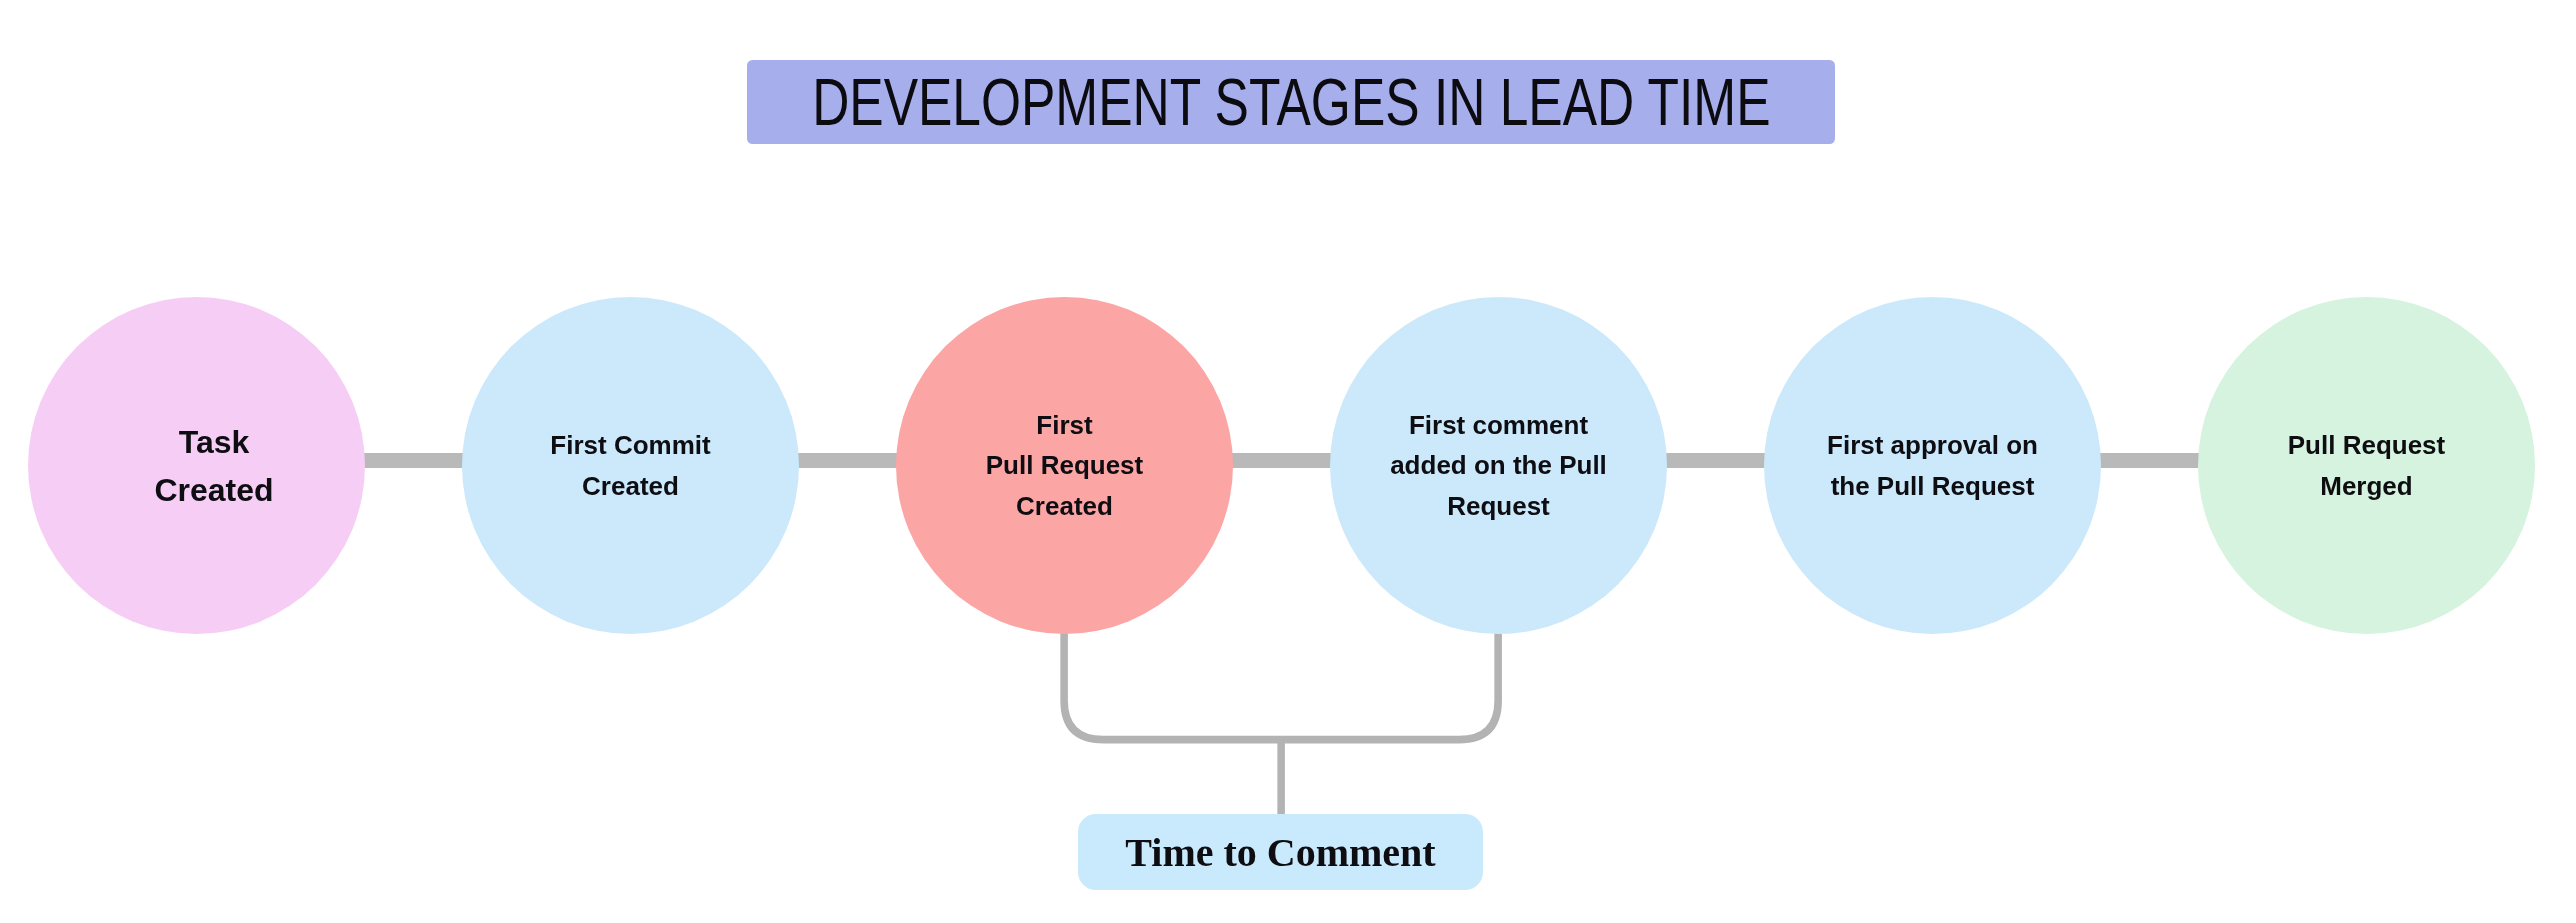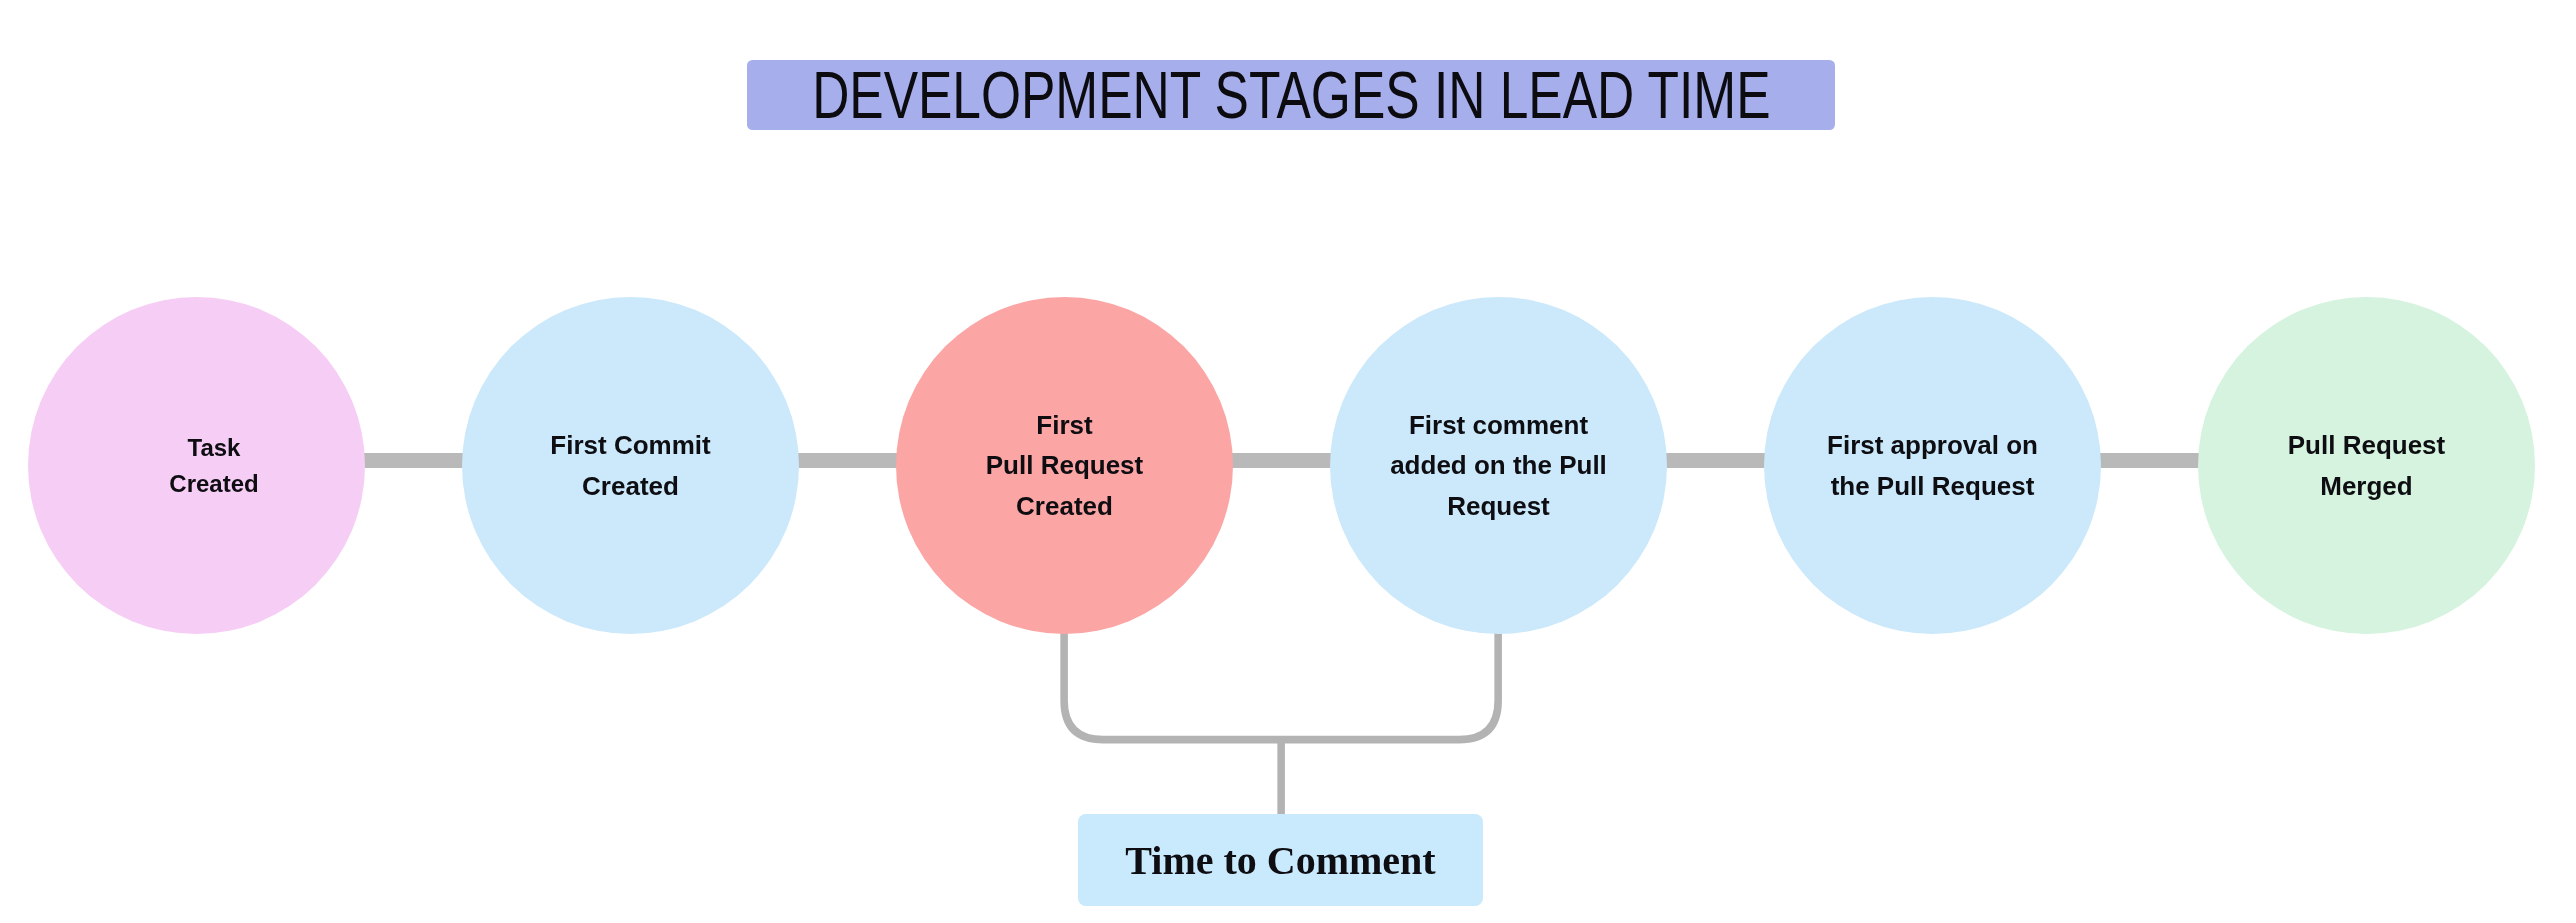--- a/index.html
+++ b/index.html
@@ -6,21 +6,21 @@
   .canvas{
     position:relative;
     width:2576px;height:923px;
     background:#ffffff;
     overflow:hidden;
     font-family:"Liberation Sans", sans-serif;
   }
   
   .banner{
     position:absolute;
-    left:747px;top:60px;width:1088px;height:70px;
+    left:747px;top:60px;width:1088px;height:84px;
     border-radius:5.5px;
     display:flex;align-items:center;justify-content:center;
   }
   .banner-text{
     font-size:66px;
     font-weight:400;
     color:#0b0b10;
     white-space:nowrap;
     transform:scaleX(0.78);
     transform-origin:center center;
@@ -50,31 +50,31 @@
   }
   .circle span{
     display:block;
     white-space:pre-line;
     font-weight:700;
     font-size:26px;
     line-height:1.55;
     color:#0d0d12;
   }
   .c0{left:27.5px;}
-  .c0 span{font-size:24px;line-height:1.5;margin-left:36px;}
+  .c0 span{font-size:32px;line-height:1.5;margin-left:36px;}
   .c1{left:462px;}
   .c2{left:896px;}
   .c3{left:1330px;}
   .c4{left:1764px;}
   .c5{left:2198px;}
   
   .annotation{
     position:absolute;
-    left:1078px;top:814px;width:405px;height:92px;
-    border-radius:8px;
+    left:1078px;top:814px;width:405px;height:76px;
+    border-radius:18px;
     display:flex;align-items:center;justify-content:center;
     z-index:2;
   }
   .annotation span{
     font-family:cursive;
     font-size:40px;
     font-weight:700;
     color:#0d0d12;
     white-space:nowrap;
   }

